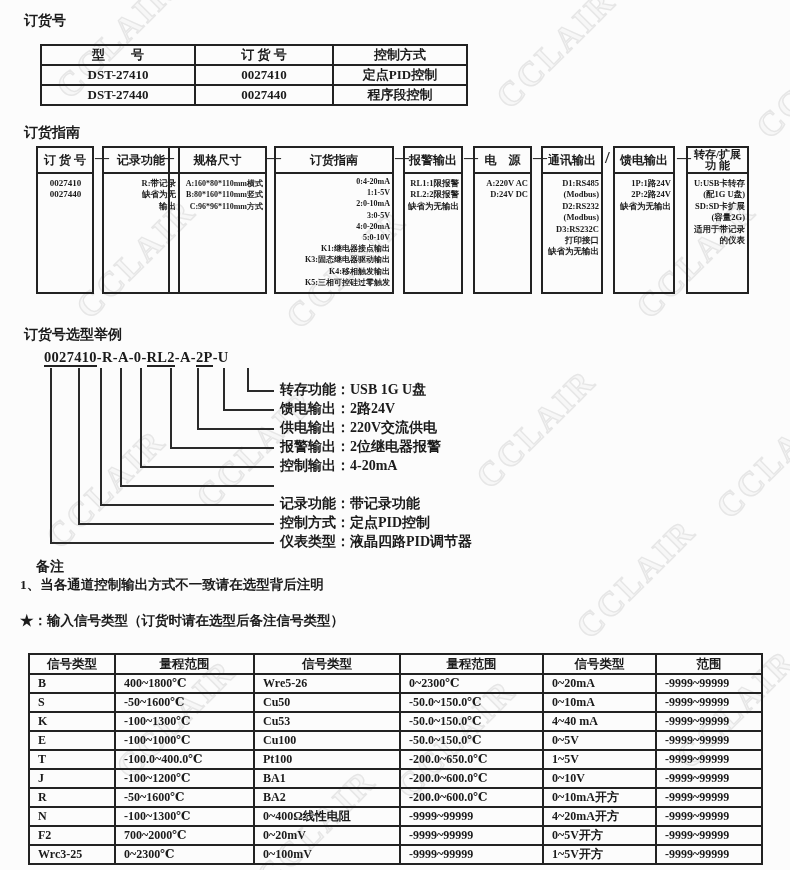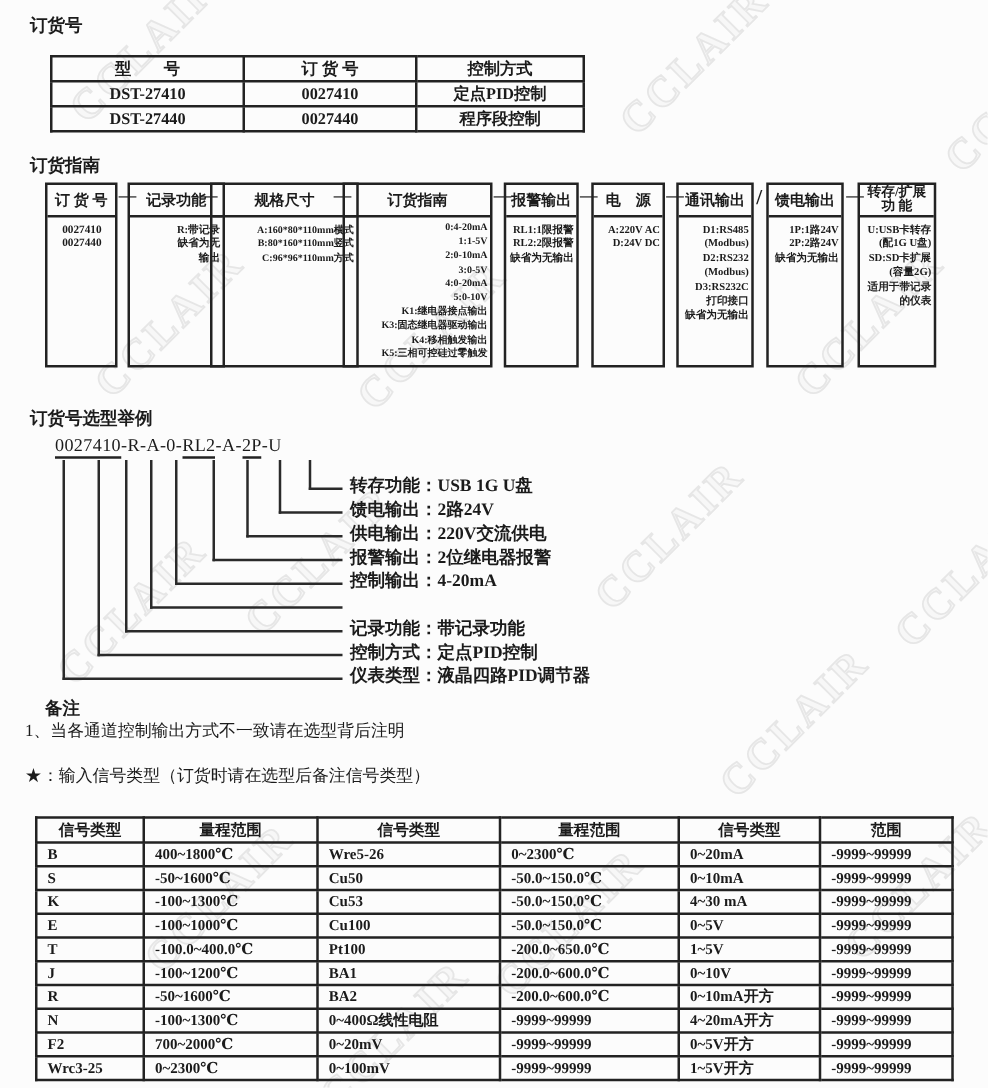--- a/index.html
+++ b/index.html
@@ -5,39 +5,39 @@
   html,body{margin:0;padding:0;}
   body{width:790px;height:870px;background:#fcfcfc;overflow:hidden;
        font-family:"Liberation Serif","DejaVu Serif",serif;color:#1b1b1b;}
   #page{position:relative;width:790px;height:870px;overflow:hidden;}
   
   .wm{position:absolute;font-size:34px;font-weight:bold;letter-spacing:3px;
       color:rgba(0,0,0,0.02);-webkit-text-stroke:1.4px #e6e6e6;
       transform:rotate(-45deg);white-space:nowrap;z-index:0;user-select:none;}
   
   .h1{position:absolute;font-size:14px;font-weight:bold;z-index:2;}
-  .note{position:absolute;font-size:13.5px;font-weight:normal;z-index:2;}
+  .note{position:absolute;font-size:13.5px;font-weight:bold;z-index:2;}
   
   table{border-collapse:collapse;z-index:2;position:absolute;background:transparent;}
   td,th{border:2px solid #222;font-weight:bold;overflow:hidden;}
   #order-table{left:40px;top:44px;}
   #order-table th,#order-table td{font-size:13px;height:16px;text-align:center;padding:0 20px;margin-left:37px;}
   #signal-table{left:28px;top:653px;}
   #signal-table th{font-size:12.5px;height:18px;text-align:center;padding:0 2px;}
   #signal-table td{font-size:12px;height:17px;text-align:left;padding:0 0 0 8px;white-space:nowrap;}
   
   .gbox{position:absolute;top:146px;height:148px;border:2px solid #222;z-index:2;box-sizing:border-box;}
   .gbox .hd{border-bottom:2px solid #222;font-weight:bold;font-size:12px;text-align:center;
             height:24px;line-height:24px;white-space:nowrap;overflow:hidden;}
   .gbox .hd.two{line-height:11px;font-size:11px;padding-top:1px;height:23px;white-space:pre-line;}
   .gbox .bd{font-weight:bold;font-size:8.5px;line-height:11.4px;padding:4px 2px 0 3px;
             white-space:pre-line;text-align:right;}
   .gsep{position:absolute;top:150px;font-size:14px;font-weight:bold;z-index:2;}
   
-  .ex-code{position:absolute;left:44px;top:349px;font-size:14.5px;font-weight:normal;
+  .ex-code{position:absolute;left:44px;top:349px;font-size:14.5px;font-weight:bold;
            letter-spacing:.3px;white-space:nowrap;z-index:2;}
   .ex-code .u{border-bottom:2px solid #222;padding-bottom:0px;}
   .vl{position:absolute;width:2px;background:#2a2a2a;z-index:1;}
   .hl{position:absolute;height:2px;background:#2a2a2a;z-index:1;}
   .ex-label{position:absolute;left:280px;font-size:14px;font-weight:bold;
             white-space:nowrap;line-height:16px;z-index:2;}
 </style>
 </head>
 <body>
 
@@ -91,21 +91,21 @@
 0027440</div>
   </div>
   <span class="gsep" style="left:95px">—</span>
   <div class="gbox" style="left:102px;width:78px">
     <div class="hd">记录功能</div>
     <div class="bd">R:带记录
 缺省为无
 输出</div>
   </div>
   <span class="gsep" style="left:160px">—</span>
-  <div class="gbox" style="left:168px;width:119px">
+  <div class="gbox" style="left:168px;width:99px">
     <div class="hd">规格尺寸</div>
     <div class="bd" style="font-size:8px">A:160*80*110mm横式
 B:80*160*110mm竖式
 C:96*96*110mm方式</div>
   </div>
   <span class="gsep" style="left:267px">—</span>
   <div class="gbox" style="left:274px;width:120px">
     <div class="hd">订货指南</div>
     <div class="bd" style="font-size:8px;line-height:11.2px;padding-top:2px">0:4-20mA
 1:1-5V
@@ -222,21 +222,21 @@
           <td>Cu50</td>
           <td>-50.0~150.0℃</td>
           <td>0~10mA</td>
           <td>-9999~99999</td>
         </tr>
     <tr>
           <td>K</td>
           <td>-100~1300℃</td>
           <td>Cu53</td>
           <td>-50.0~150.0℃</td>
-          <td>4~30 mA</td>
+          <td>4~40 mA</td>
           <td>-9999~99999</td>
         </tr>
     <tr>
           <td>E</td>
           <td>-100~1000℃</td>
           <td>Cu100</td>
           <td>-50.0~150.0℃</td>
           <td>0~5V</td>
           <td>-9999~99999</td>
         </tr>

